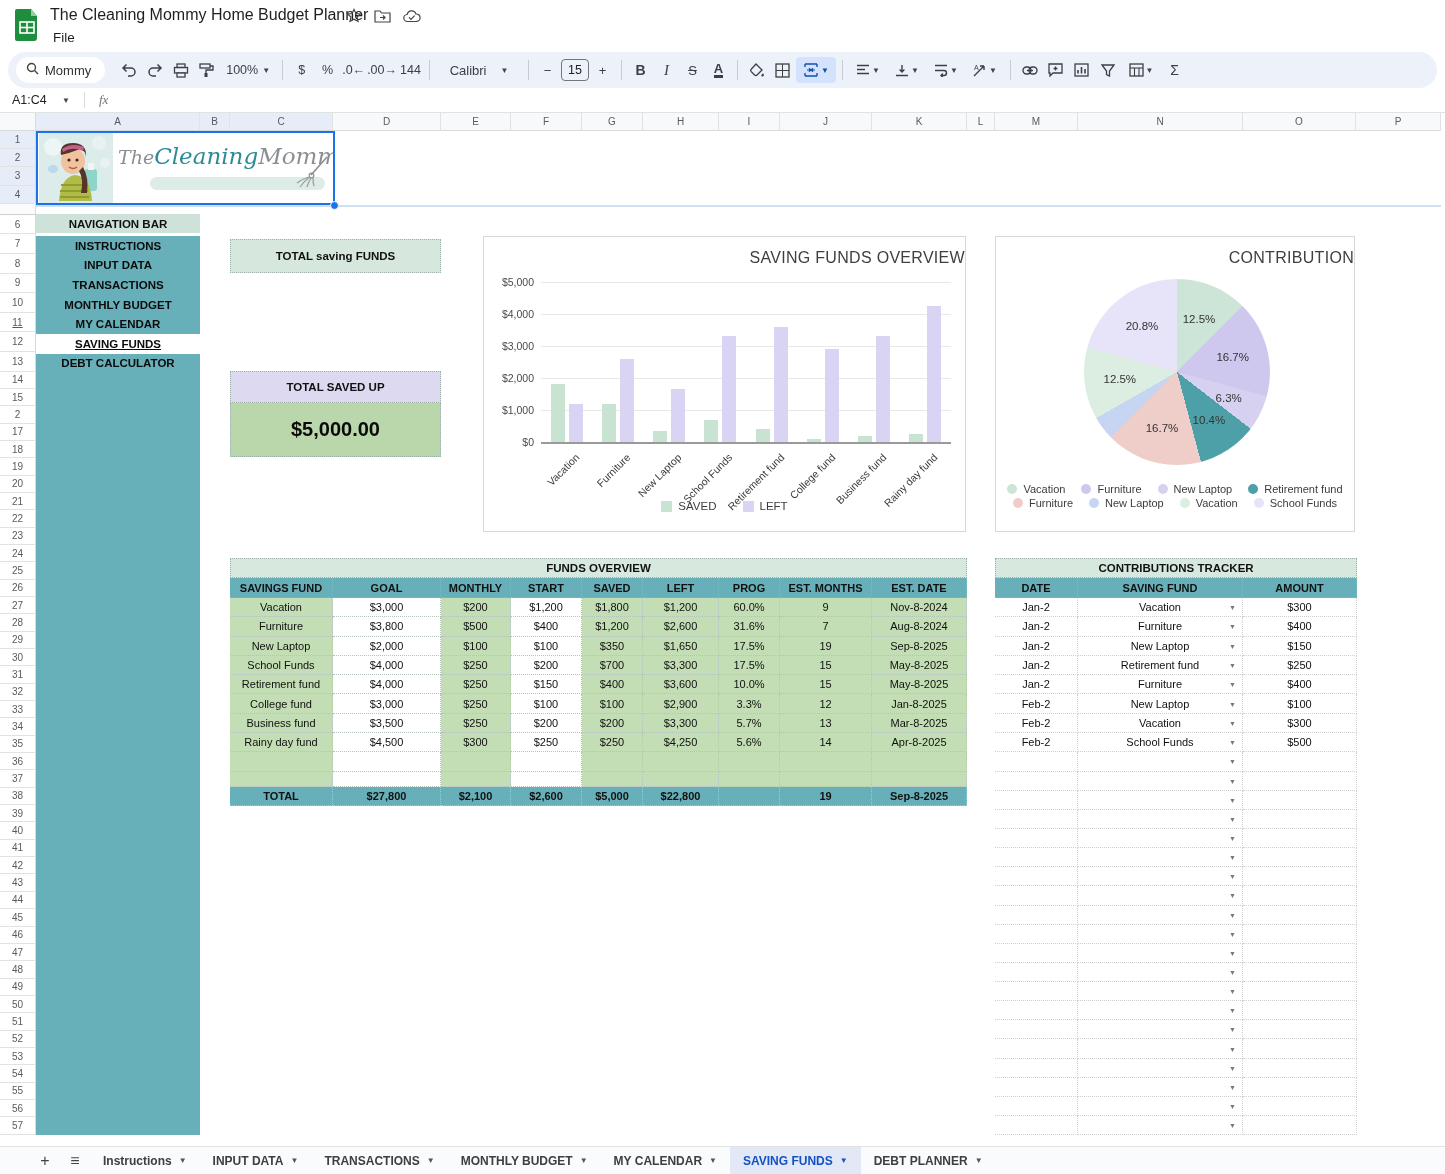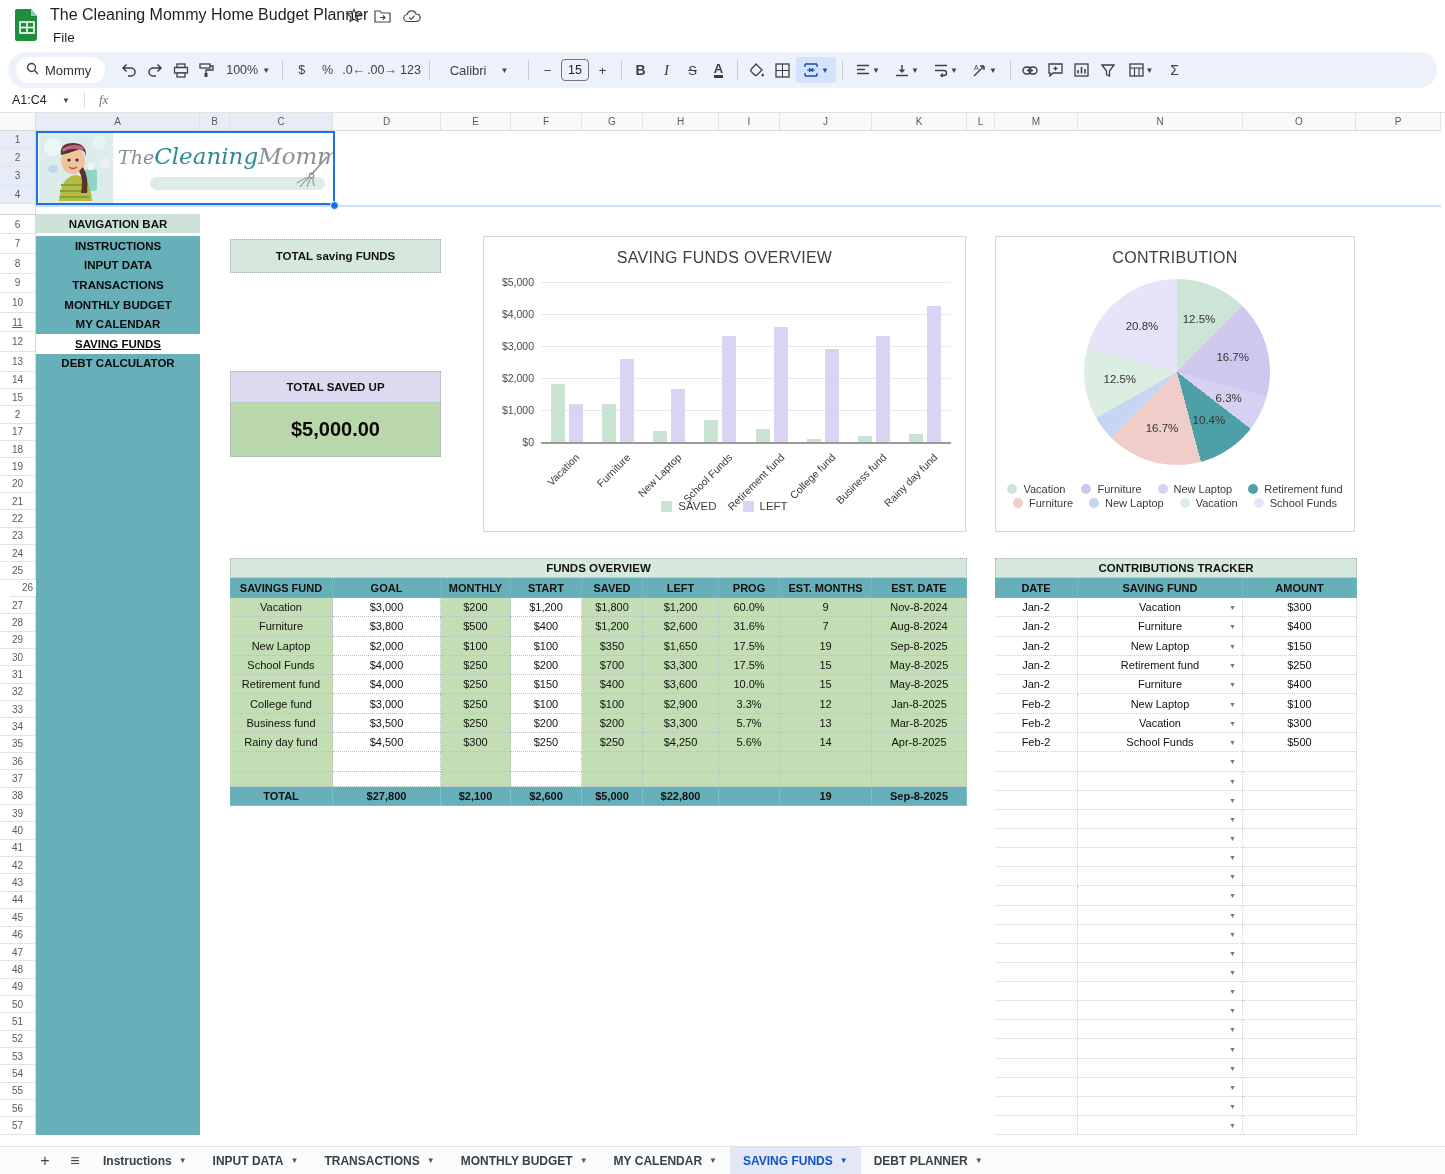--- a/index.html
+++ b/index.html
@@ -75,21 +75,21 @@
   #card-funds .card-title { height:34px; background:#d6e7de; }
   #card-funds .card-value { height:60px; background:#68b0b9; }
   #card-saved { top:371px; }
   #card-saved .card-title { height:32px; background:#dcd9f1; }
   #card-saved .card-value { height:54px; background:#b9d7aa; }
 
   
   .chart-box { position:absolute; top:236px; height:296px; background:#fff; border:1px solid #d7d7d7; }
   #bar-chart { left:483px; width:483px; }
   #pie-chart { left:995px; width:360px; }
-  .chart-title { position:absolute; top:12px; left:0; width:100%; text-align:center; font-size:16px; color:#3f3f3f; letter-spacing:.3px; }
+  .chart-title { position:absolute; top:12px; left:0; width:100%; text-align:right; font-size:16px; color:#3f3f3f; letter-spacing:.3px; }
   .gridline { position:absolute; height:1px; background:#e8e8e8; }
   .gridline.zero { height:2px; background:#9a9a9a; }
   .ytick { position:absolute; width:44px; text-align:right; font-size:10.5px; color:#4a4a4a; }
   .bar { position:absolute; }
   .xlab { position:absolute; width:92px; text-align:right; font-size:10.5px; color:#3c3c3c; transform:rotate(-45deg); transform-origin:100% 0; white-space:nowrap; }
   .legend-row { position:absolute; left:0; width:100%; display:flex; justify-content:center; gap:26px; font-size:11.5px; color:#3c3c3c; align-items:center; }
   .leg-item { display:flex; align-items:center; gap:6px; }
   .leg-sq { width:11px; height:11px; }
   .leg-dot { width:10px; height:10px; border-radius:50%; }
   .pie { position:absolute; left:88px; top:42px; width:186px; height:186px; border-radius:50%; }
@@ -210,21 +210,21 @@
     <span class="tb-btn">
         <span class="tb-txt">%</span>
       </span>
     <span class="tb-btn">
         <span class="tb-txt">.0←</span>
       </span>
     <span class="tb-btn">
         <span class="tb-txt">.00→</span>
       </span>
     <span class="tb-btn">
-        <span class="tb-txt">123</span>
+        <span class="tb-txt">144</span>
       </span>
     <span class="tb-sep"></span>
     <span class="tb-btn font-box">
         <span>Calibri</span>
         <span class="tb-caret">▼</span>
       </span>
     <span class="tb-sep"></span>
     <span class="tb-btn">−</span>
     <span class="size-box">15</span>
     <span class="tb-btn">+</span>
@@ -374,21 +374,21 @@
       <div class="row-h" style="height: 17.35px; flex: 0 0 17.35px;">2</div>
       <div class="row-h" style="height: 17.35px; flex: 0 0 17.35px;">17</div>
       <div class="row-h" style="height: 17.35px; flex: 0 0 17.35px;">18</div>
       <div class="row-h" style="height: 17.35px; flex: 0 0 17.35px;">19</div>
       <div class="row-h" style="height: 17.35px; flex: 0 0 17.35px;">20</div>
       <div class="row-h" style="height: 17.35px; flex: 0 0 17.35px;">21</div>
       <div class="row-h" style="height: 17.35px; flex: 0 0 17.35px;">22</div>
       <div class="row-h" style="height: 17.35px; flex: 0 0 17.35px;">23</div>
       <div class="row-h" style="height: 17.35px; flex: 0 0 17.35px;">24</div>
       <div class="row-h" style="height: 17.35px; flex: 0 0 17.35px;">25</div>
-      <div class="row-h" style="height: 17.35px; flex: 0 0 17.35px; margin-left: 10px;">26</div>
+      <div class="row-h" style="height: 17.35px; flex: 0 0 17.35px;">26</div>
       <div class="row-h" style="height: 17.35px; flex: 0 0 17.35px;">27</div>
       <div class="row-h" style="height: 17.35px; flex: 0 0 17.35px;">28</div>
       <div class="row-h" style="height: 17.35px; flex: 0 0 17.35px;">29</div>
       <div class="row-h" style="height: 17.35px; flex: 0 0 17.35px;">30</div>
       <div class="row-h" style="height: 17.35px; flex: 0 0 17.35px;">31</div>
       <div class="row-h" style="height: 17.35px; flex: 0 0 17.35px;">32</div>
       <div class="row-h" style="height: 17.35px; flex: 0 0 17.35px;">33</div>
       <div class="row-h" style="height: 17.35px; flex: 0 0 17.35px;">34</div>
       <div class="row-h" style="height: 17.35px; flex: 0 0 17.35px;">35</div>
       <div class="row-h" style="height: 17.35px; flex: 0 0 17.35px;">36</div>

